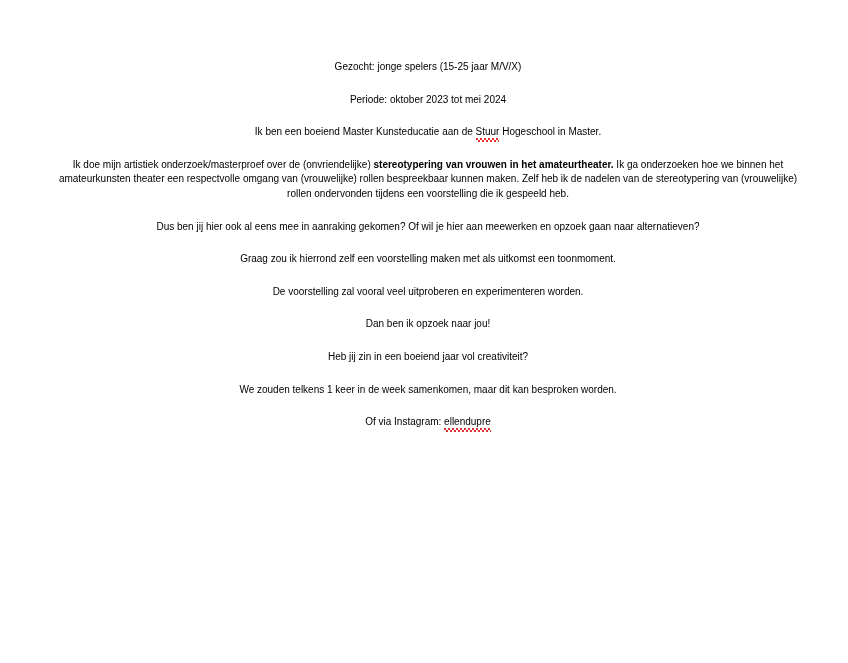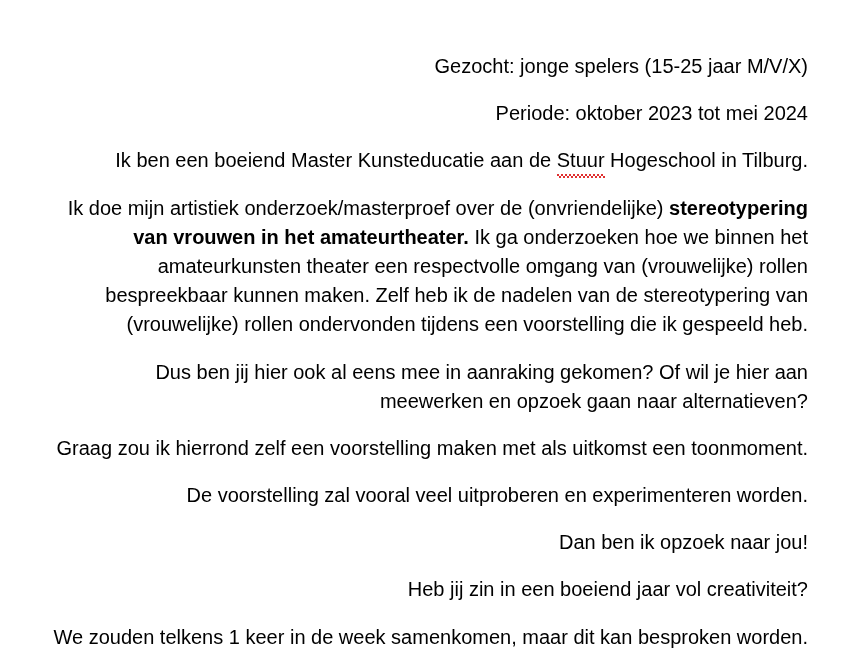--- a/index.html
+++ b/index.html
@@ -18,25 +18,25 @@
     position: relative;
     width: 848px;
     height: 663px;
     box-sizing: border-box;
     padding: 44px 48px 0 48px;
   }
   .doc-body {
     width: 760px;
   }
   p.para {
-    margin: 8px 0 18px 0;
-    font-size: 20px;
+    margin: 16px 0 18px 0;
+    font-size: 10px;
     line-height: 1.46;
     color: #000000;
-    text-align: right;
+    text-align: center;
   }
   .bold {
     font-weight: bold;
   }
   
   .squiggle {
     position: relative;
     display: inline-block;
     white-space: pre;
   }
@@ -67,21 +67,21 @@
 
     <p class="para">
       <span>Gezocht: jonge spelers (15-25 jaar M/V/X)</span>
     </p>
 
     <p class="para">
       <span>Periode: oktober 2023 tot mei 2024</span>
     </p>
 
     <p class="para">
-      <span>Ik ben een boeiend Master Kunsteducatie aan de </span><span class="squiggle">Stuur</span><span> Hogeschool in Tilburg.</span>
+      <span>Ik ben een boeiend Master Kunsteducatie aan de </span><span class="squiggle">Stuur</span><span> Hogeschool in Master.</span>
     </p>
 
     <p class="para">
       <span>Ik doe mijn artistiek onderzoek/masterproef over de (onvriendelijke) </span><span class="bold">stereotypering van vrouwen in het amateurtheater.</span><span> Ik ga onderzoeken hoe we binnen het amateurkunsten theater een respectvolle omgang van (vrouwelijke) rollen bespreekbaar kunnen maken. Zelf heb ik de nadelen van de stereotypering van (vrouwelijke) rollen ondervonden tijdens een voorstelling die ik gespeeld heb.</span>
     </p>
 
     <p class="para">
       <span>Dus ben jij hier ook al eens mee in aanraking gekomen? Of wil je hier aan meewerken en opzoek gaan naar alternatieven?</span>
     </p>
 

